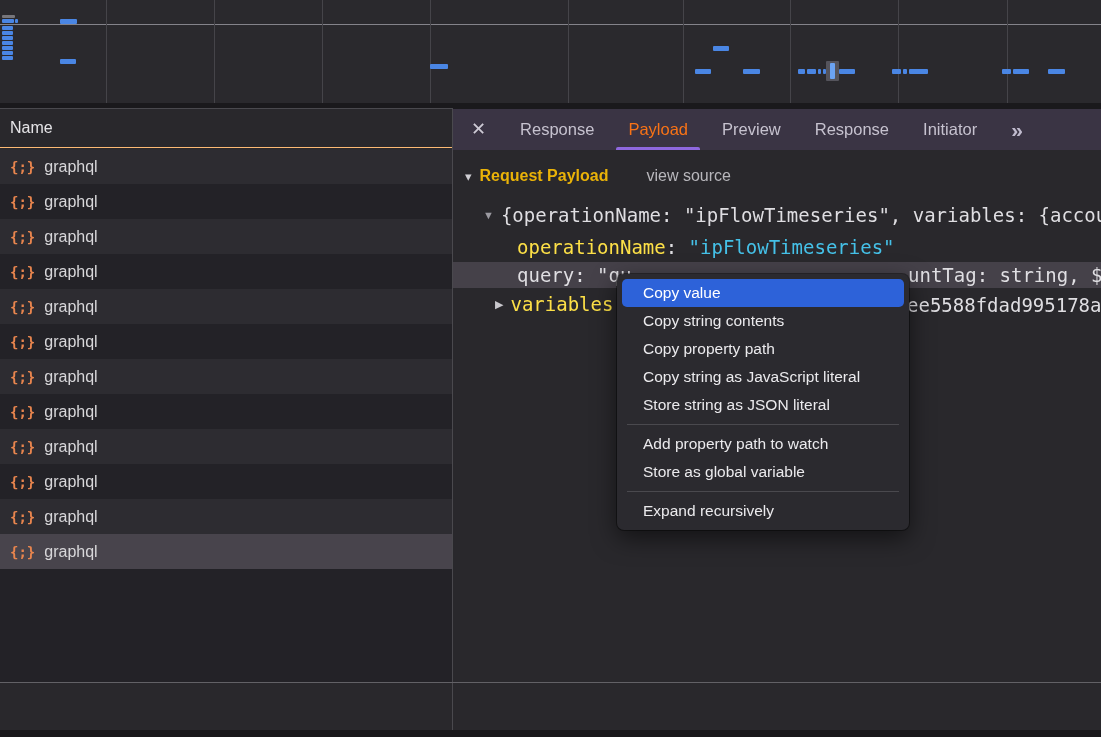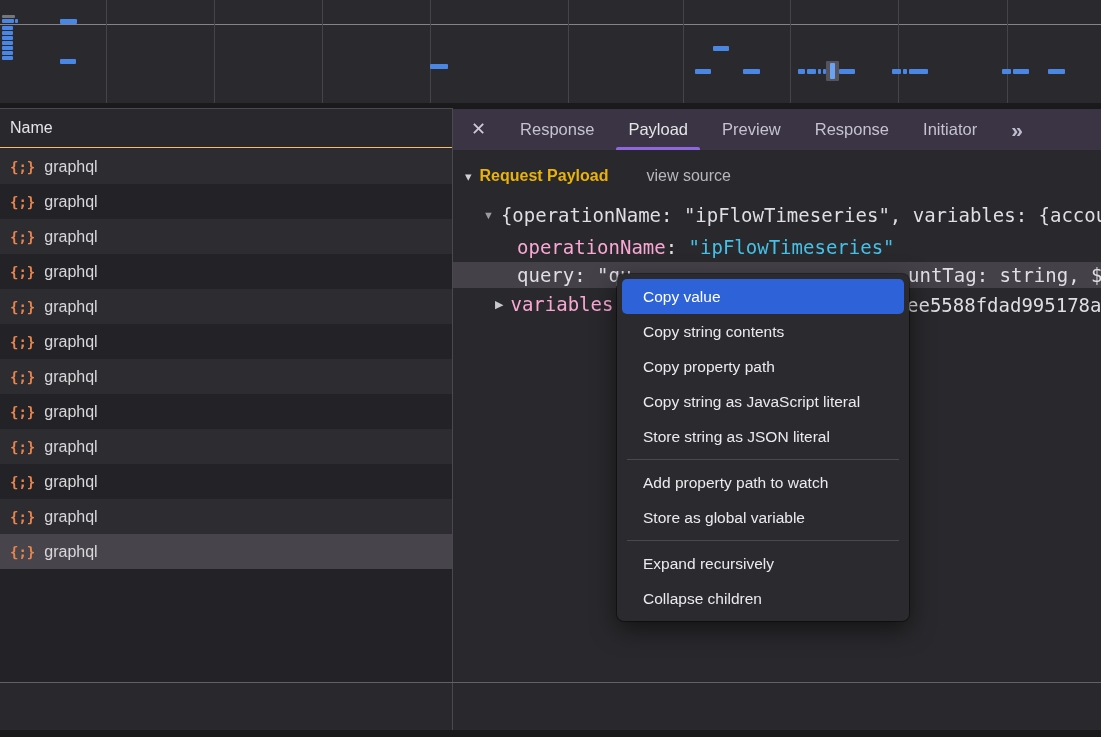--- a/index.html
+++ b/index.html
@@ -28,45 +28,45 @@
 
   .vdivider{position:absolute;left:452px;top:108px;width:1px;height:629px;background:#4a494e;}
   .footer-line{position:absolute;left:0;top:682px;width:1101px;height:1px;background:#626166;}
   .bottom-strip{position:absolute;left:0;top:730px;width:1101px;height:7px;background:#19181b;}
 
   
   .tabbar{position:absolute;left:453px;top:109px;width:648px;height:41px;background:#3a3444;
           display:flex;align-items:center;gap:34px;padding-left:18px;box-sizing:border-box;}
   .close-btn{color:#cdcad5;font-size:18px;line-height:41px;cursor:default;}
   .tab{color:#c6c2cf;font-size:16.5px;height:41px;display:flex;align-items:center;position:relative;}
-  .tab.selected{color:#e5e5e5;}
+  .tab.selected{color:#f97316;}
   .tab.selected::after{content:"";position:absolute;left:-12px;right:-12px;bottom:0;height:3px;
                        background:#8f68e0;border-radius:2px 2px 0 0;}
   .chevrons{color:#c0bbce;font-size:21px;font-weight:bold;letter-spacing:-2px;}
 
   .rightpanel{position:absolute;left:453px;top:150px;width:648px;height:532px;background:#29282c;overflow:hidden;}
   .section-row{position:absolute;left:12px;top:13px;height:26px;display:flex;align-items:center;}
   .tri{color:#d0cfd4;font-size:13px;}
   .section-title{color:#eab308;font-size:16px;font-weight:bold;margin-left:8px;}
   .view-source{color:#b8b7bc;font-size:16px;margin-left:38px;}
 
   .mono{font-family:"DejaVu Sans Mono",monospace;font-size:19px;color:#dfdee2;white-space:pre;}
   .tree-line{position:absolute;height:24px;display:flex;align-items:center;overflow:hidden;}
   .arrow{color:#9b9aa1;font-size:11px;margin-right:7px;}
   .arrow.right{color:#c9c8cd;}
-  .key{color:#f9a8d4;}
+  .key{color:#fde047;}
   .str{color:#45c1e8;}
   .sel-line{position:absolute;left:0;top:112px;width:648px;height:26px;background:#454149;}
   .sel-line .lfrag{position:absolute;left:64px;top:1px;line-height:24px;}
   .rfrag{position:absolute;top:1px;line-height:24px;}
 
   
   .menu{position:absolute;left:617px;top:274px;width:292px;background:#2b2a2f;border-radius:7px;
         padding:5px 0;box-shadow:0 8px 24px rgba(0,0,0,.55),0 0 0 1px rgba(0,0,0,.4);z-index:5;}
-  .menu-item{height:35px;display:flex;align-items:center;padding-left:26px;font-size:15.5px;color:#ebeaed;box-sizing:border-box;}
+  .menu-item{height:28px;display:flex;align-items:center;padding-left:26px;font-size:15.5px;color:#ebeaed;box-sizing:border-box;}
   .menu-item.hl{background:#2d62d9;margin:0 5px;padding-left:21px;border-radius:5px;color:#ffffff;}
   .menu-sep{height:1px;background:#4a494e;margin:5px 10px;}
 </style>
 </head>
 <body>
 
 <div class="page">
   <div class="devtools">
 
     <div class="timeline" id="timeline">
@@ -215,17 +215,16 @@
         <div class="menu-item hl">Copy value</div>
         <div class="menu-item">Copy string contents</div>
         <div class="menu-item">Copy property path</div>
         <div class="menu-item">Copy string as JavaScript literal</div>
         <div class="menu-item">Store string as JSON literal</div>
         <div class="menu-sep"></div>
         <div class="menu-item">Add property path to watch</div>
         <div class="menu-item">Store as global variable</div>
         <div class="menu-sep"></div>
         <div class="menu-item">Expand recursively</div>
-        <div class="menu-item">Collapse children</div>
       </div>
 
   </div>
 </div>
 
 </body></html>

